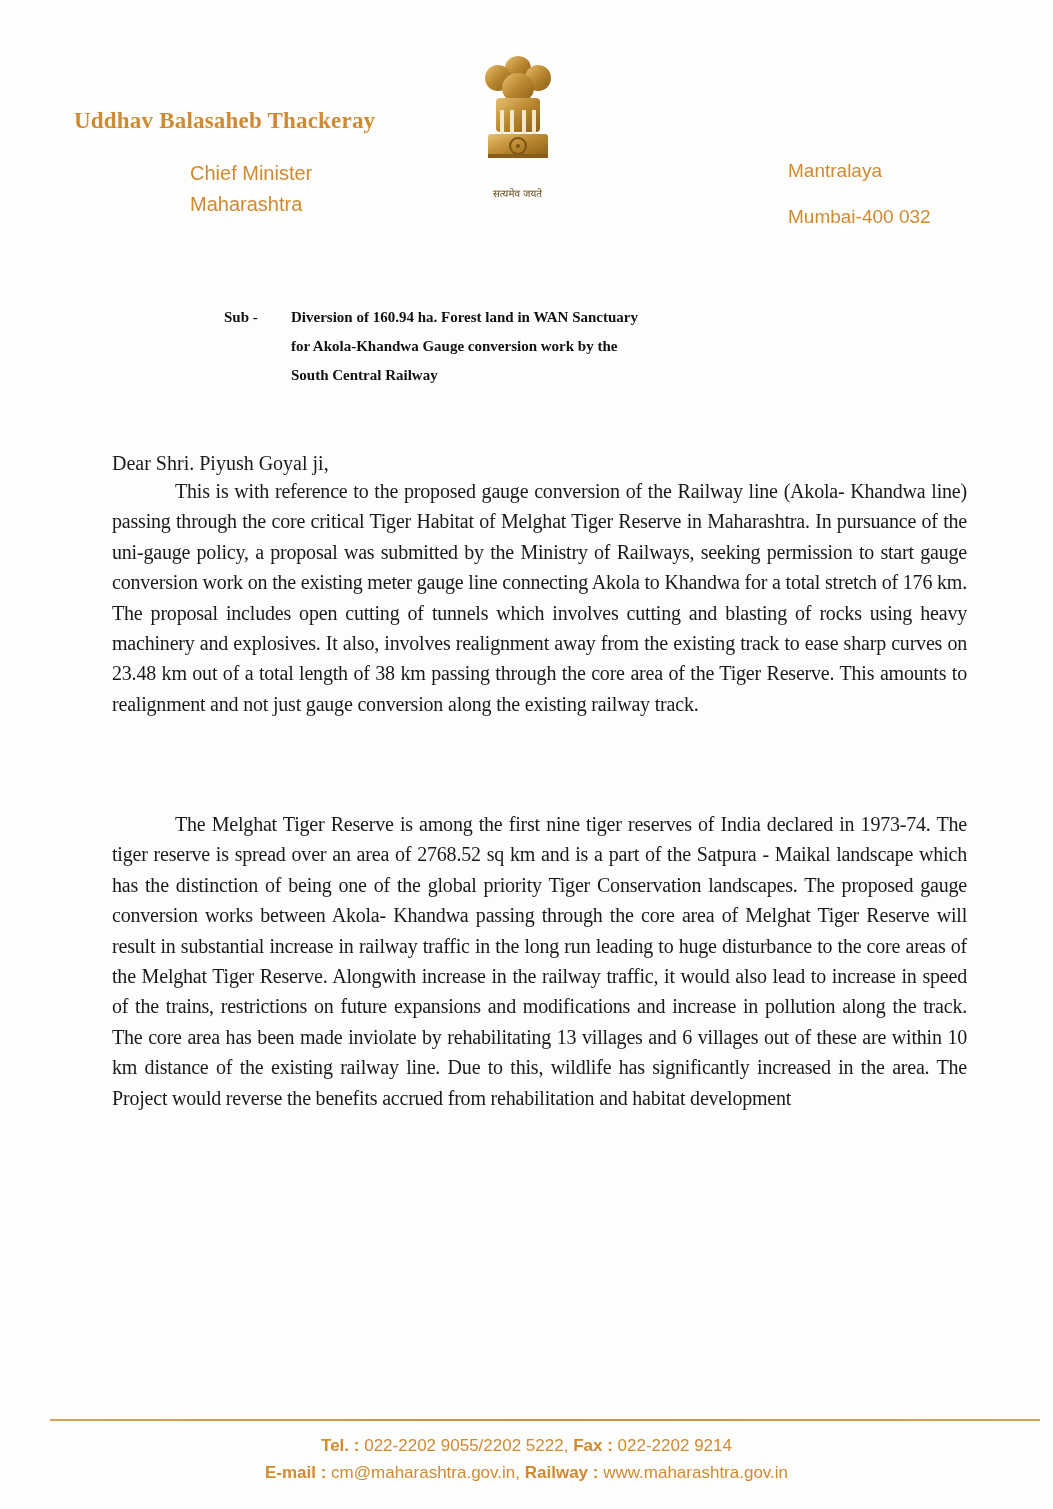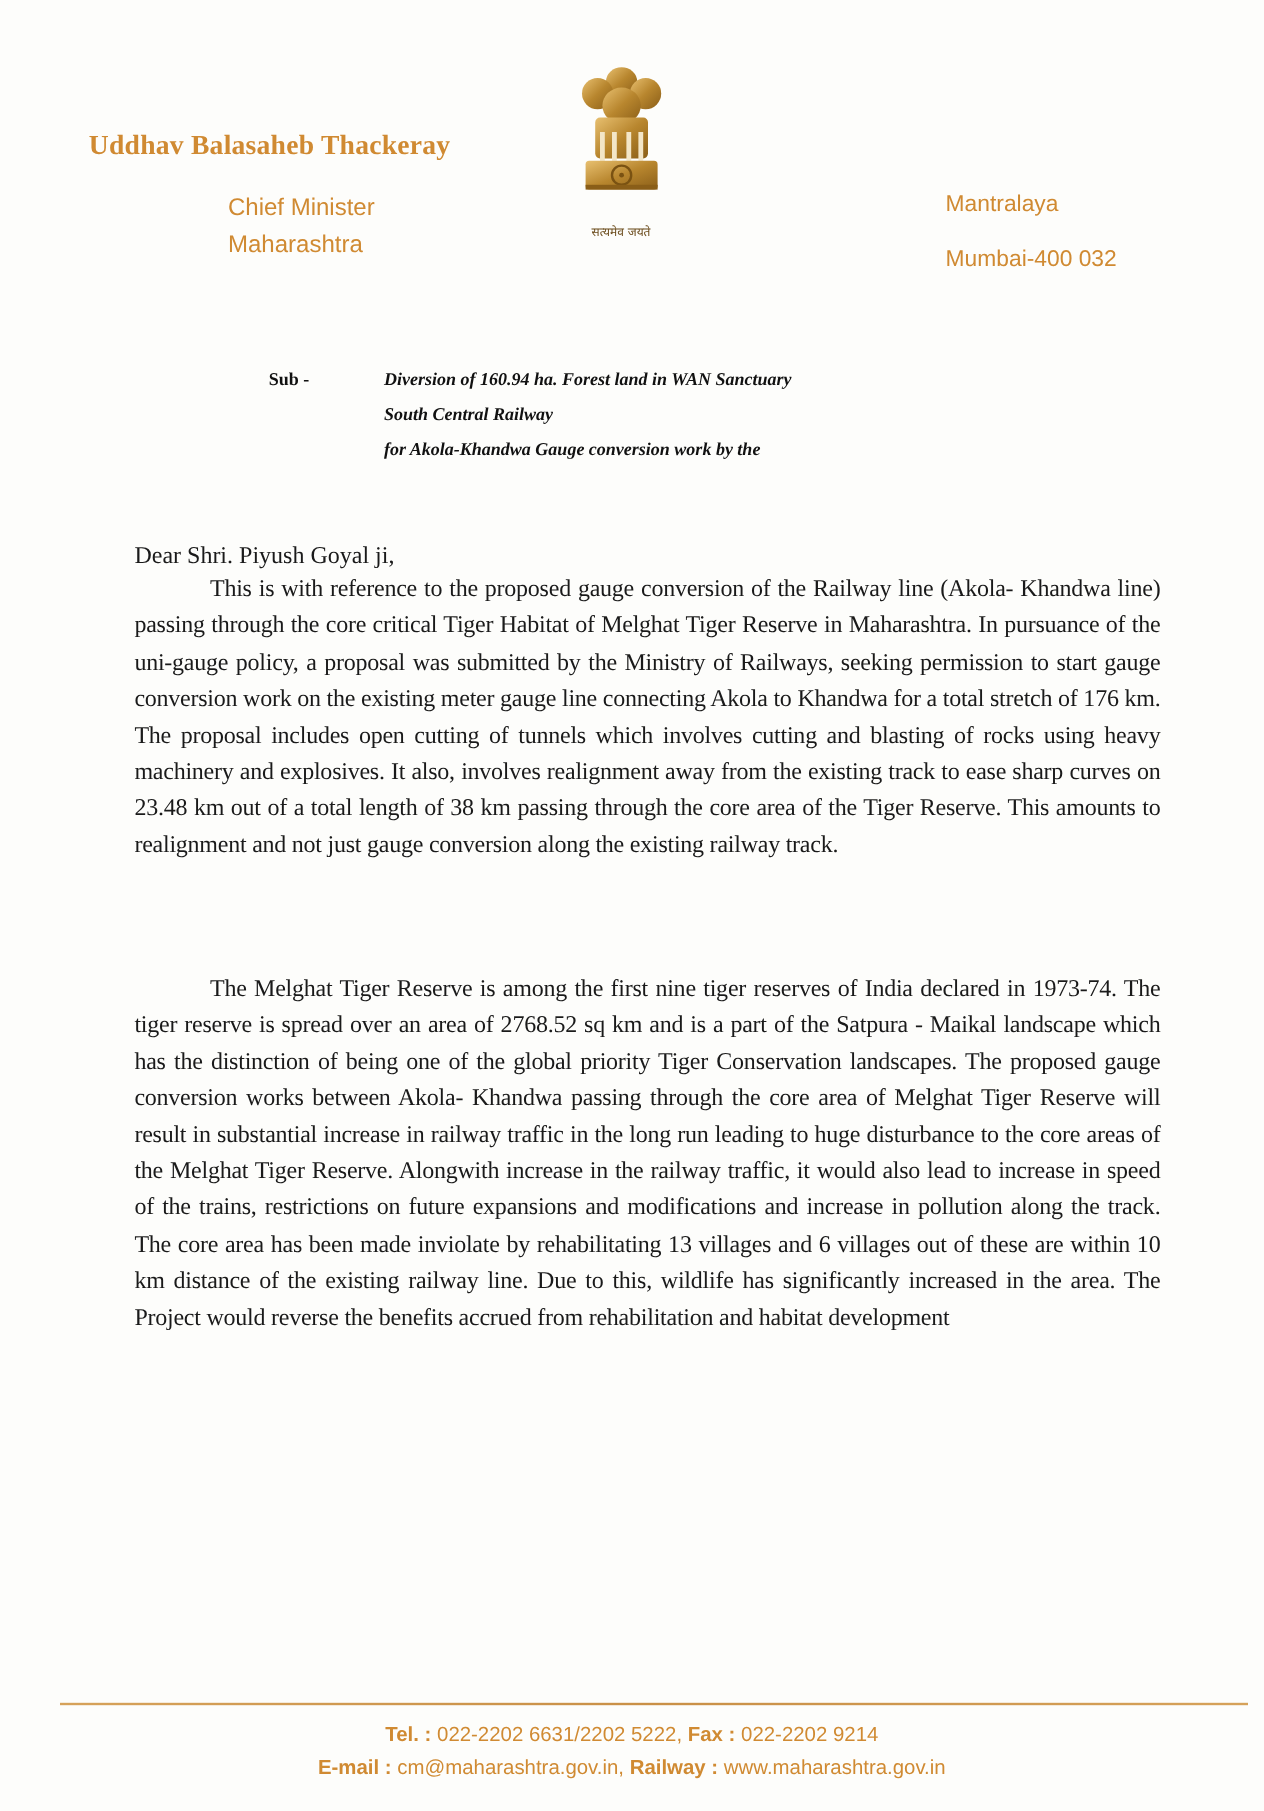--- a/index.html
+++ b/index.html
@@ -33,21 +33,21 @@
     position: absolute; left: 788px;
     font-family: "Liberation Sans", sans-serif;
     font-size: 19px; color: #d08a32; white-space: nowrap;
   }
   .subject {
     position: absolute; left: 224px; top: 303px; width: 680px;
     font-family: "Liberation Serif", serif; font-weight: bold;
     font-size: 15px; line-height: 29px; color: #111;
   }
   .subject .sub-prefix { position: absolute; left: 0; top: 0; }
-  .subject .sub-lines { margin-left: 96px; font-style: italic; }
+  .subject .sub-lines { margin-left: 67px; }
   .subject .sub-lines div { white-space: nowrap; }
   .salutation {
     position: absolute; left: 112px; top: 452px;
     font-size: 20px; white-space: nowrap;
   }
   .para {
     position: absolute; left: 112px; width: 855px;
     font-size: 20px; line-height: 30.4px;
     text-align: justify; text-indent: 63px;
     letter-spacing: -0.2px;
@@ -101,35 +101,35 @@
   </div>
 
   <div class="address" style="top:160px;">Mantralaya</div>
   <div class="address" style="top:206px;">Mumbai-400 032</div>
 </div>
 
 <div class="subject">
   <span class="sub-prefix">Sub -</span>
   <div class="sub-lines">
     <div>Diversion of 160.94 ha. Forest land in WAN Sanctuary</div>
+    <div>for Akola-Khandwa Gauge conversion work by the</div>
     <div>South Central Railway</div>
-    <div>for Akola-Khandwa Gauge conversion work by the</div>
   </div>
 </div>
 
 <div class="salutation">Dear Shri. Piyush Goyal ji,</div>
 
 <p class="para" style="top:476px; margin:0;">This is with reference to the proposed gauge conversion of the Railway line (Akola- Khandwa line) passing through the core critical Tiger Habitat of Melghat Tiger Reserve in Maharashtra. In pursuance of the uni-gauge policy, a proposal was submitted by the Ministry of Railways, seeking permission to start gauge conversion work on the existing meter gauge line connecting Akola to Khandwa for a total stretch of 176 km. The proposal includes open cutting of tunnels which involves cutting and blasting of rocks using heavy machinery and explosives. It also, involves realignment away from the existing track to ease sharp curves on 23.48 km out of a total length of 38 km passing through the core area of the Tiger Reserve. This amounts to realignment and not just gauge conversion along the existing railway track.</p>
 <p class="para" style="top:809px; margin:0;">The Melghat Tiger Reserve is among the first nine tiger reserves of India declared in 1973-74. The tiger reserve is spread over an area of 2768.52 sq km and is a part of the Satpura - Maikal landscape which has the distinction of being one of the global priority Tiger Conservation landscapes. The proposed gauge conversion works between Akola- Khandwa passing through the core area of Melghat Tiger Reserve will result in substantial increase in railway traffic in the long run leading to huge disturbance to the core areas of the Melghat Tiger Reserve. Alongwith increase in the railway traffic, it would also lead to increase in speed of the trains, restrictions on future expansions and modifications and increase in pollution along the track. The core area has been made inviolate by rehabilitating 13 villages and 6 villages out of these are within 10 km distance of the existing railway line. Due to this,  wildlife has significantly increased in the area. The Project would reverse the benefits accrued from rehabilitation and habitat development</p>
 
 <div class="footer-rule"></div>
 
 <div class="footer-line" style="top:1436px;">
   <b>Tel. :</b>
-  <span>022-2202 6631/2202 5222,</span>
+  <span>022-2202 9055/2202 5222,</span>
   <b>Fax :</b>
   <span>022-2202 9214</span>
 </div>
 <div class="footer-line" style="top:1463px;">
   <b>E-mail :</b>
   <span>cm@maharashtra.gov.in,</span>
   <b>Railway :</b>
   <span>www.maharashtra.gov.in</span>
 </div>
 

